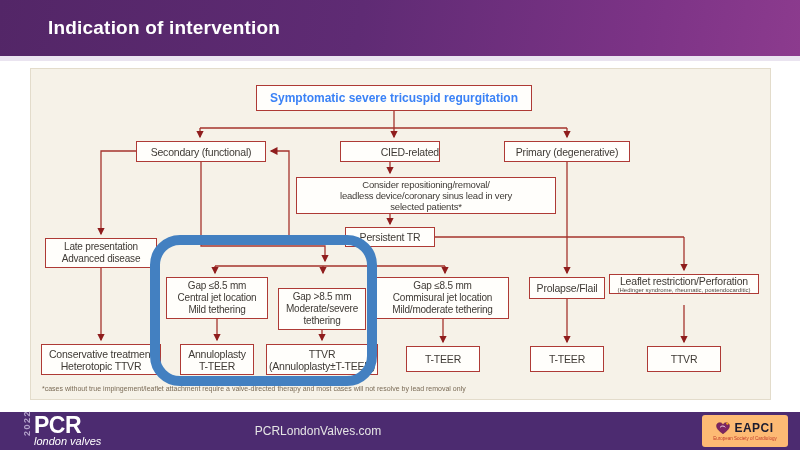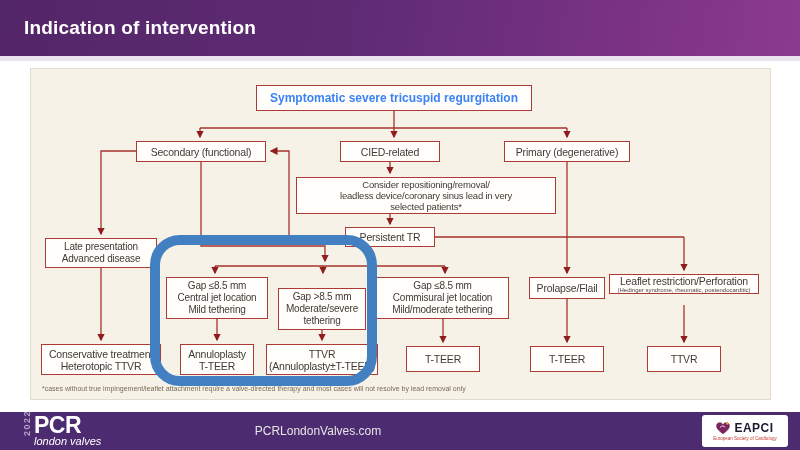--- a/index.html
+++ b/index.html
@@ -10,21 +10,21 @@
     position:relative;
     width:800px; height:450px;
     overflow:hidden;
   }
   
   .header {
     position:absolute; left:0; top:0; width:800px; height:56px;
     background:linear-gradient(100deg,#532667 0%,#5f2b74 45%,#7c3386 80%,#8c3b8e 100%);
     display:flex; align-items:center;
   }
-  .header-title { color:#ffffff; font-size:19px; font-weight:bold; padding-left:24px; letter-spacing:.2px; }
+  .header-title { color:#ffffff; font-size:19px; font-weight:bold; padding-left:48px; letter-spacing:.2px; }
   .header-strip { position:absolute; left:0; top:56px; width:800px; height:5px; background:#eae4f0; }
   
   .panel {
     position:absolute; left:30px; top:68px; width:741px; height:332px;
     background:#f6f2e8; border:1px solid #e3dccb;
   }
   .connectors { position:absolute; left:0; top:0; width:800px; height:450px; pointer-events:none; z-index:2; }
   .node {
     position:absolute; z-index:3;
     background:#fffefb; border:1.3px solid #ae3a35;
@@ -56,21 +56,21 @@
   .brand-main { display:flex; flex-direction:column; }
   .brand-name { color:#ffffff; font-size:23px; font-weight:bold; line-height:21px; letter-spacing:-.5px; }
   .brand-sub { color:#ffffff; font-size:11px; font-style:italic; line-height:11px; }
   .footer-url {
     position:absolute; left:0; top:0; width:636px; height:38px;
     display:flex; align-items:center; justify-content:center;
     color:#e5e5e5; font-size:12px;
   }
   .eapci-card {
     position:absolute; right:12px; top:3px; width:86px; height:32px;
-    background:#ffffff; border-radius:3px;
+    background:#fdba74; border-radius:3px;
     display:flex; flex-direction:column; align-items:center; justify-content:center;
   }
   .eapci-row { display:flex; align-items:center; gap:4px; }
   .eapci-name { font-size:12px; font-weight:bold; color:#1c1c30; letter-spacing:.5px; }
   .eapci-sub { font-size:4.5px; color:#c0392b; margin-top:1px; }
 </style>
 </head>
 <body>
 
 <div class="header">
@@ -113,21 +113,21 @@
   </g>
 </svg>
 
 <div class="node title-box" style="left:256px;top:85px;width:276px;height:26px;">
   <span>Symptomatic severe tricuspid regurgitation</span>
 </div>
 
 <div class="node" style="left:136px;top:141px;width:130px;height:21px;font-size:10.5px;">
   <span>Secondary (functional)</span>
 </div>
-<div class="node" style="left:340px;top:141px;width:100px;height:21px;font-size:10.5px;">
+<div class="node" style="left:340px;top:141px;width:100px;height:21px;font-size:10.5px;text-align:right;">
   <span>CIED-related</span>
 </div>
 <div class="node" style="left:504px;top:141px;width:126px;height:21px;font-size:10.5px;">
   <span>Primary (degenerative)</span>
 </div>
 
 <div class="node" style="left:296px;top:177px;width:260px;height:37px;font-size:9.5px;line-height:11px;">
   <span>Consider repositioning/removal/</span>
   <span>leadless device/coronary sinus lead in very</span>
   <span>selected patients*</span>

